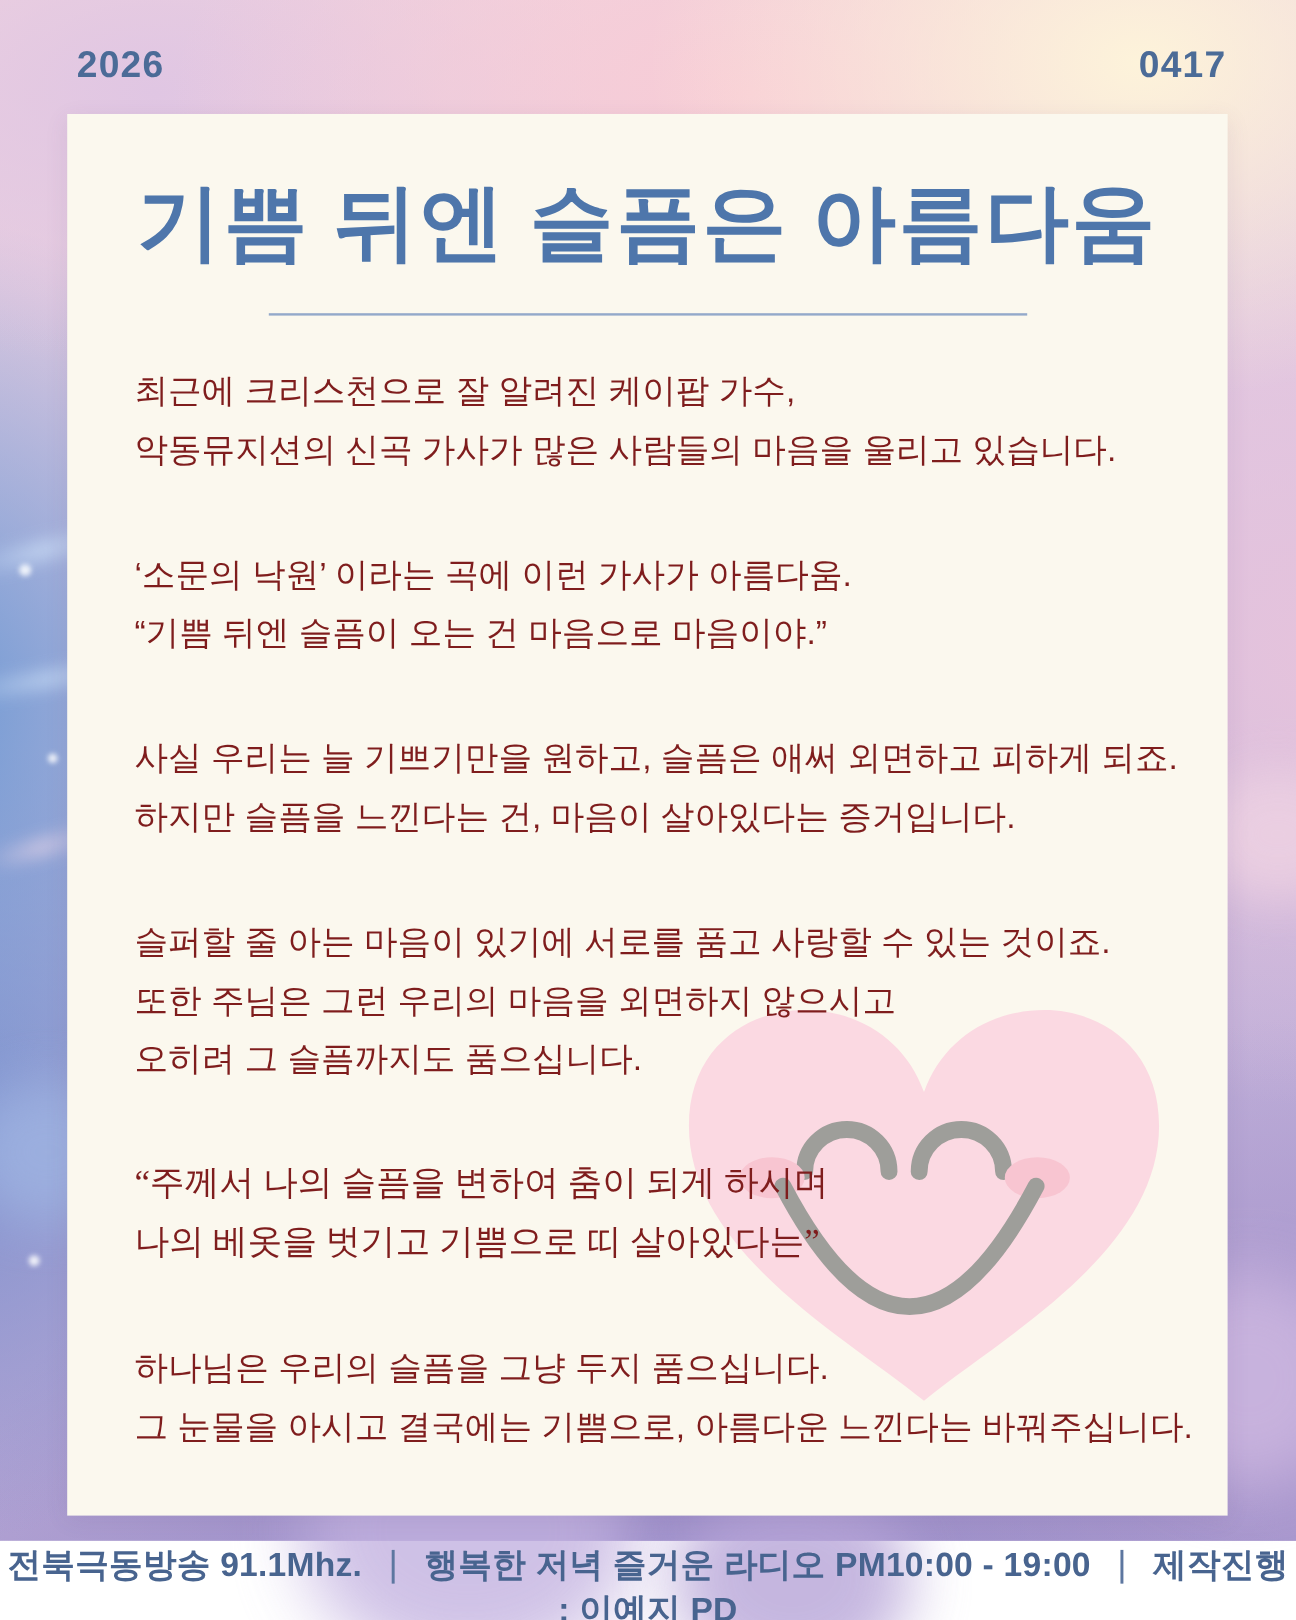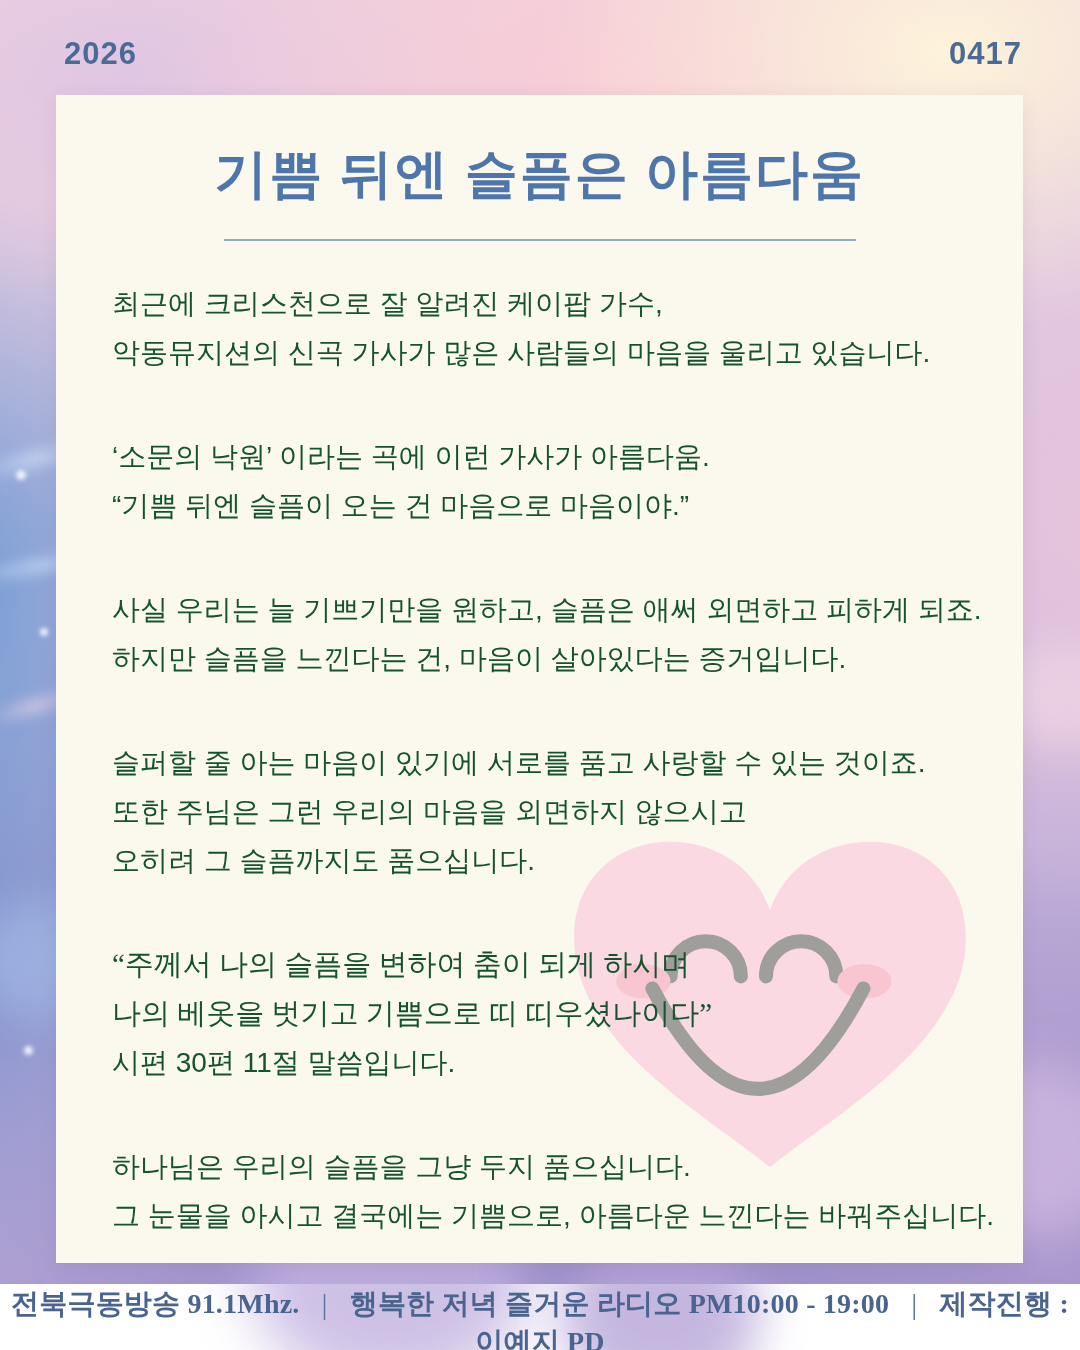--- a/index.html
+++ b/index.html
@@ -55,42 +55,42 @@
     background: #fbf8ee;
     box-shadow: 0 4px 18px rgba(90, 70, 120, 0.10);
   }
   .card-inner { position: relative; width: 100%; height: 100%; overflow: hidden; }
 
   .title {
     position: relative; z-index: 2;
     margin-top: 44px;
     text-align: center;
     font-family: "Liberation Serif", "DejaVu Serif", serif;
-    font-size: 53px;
+    font-size: 70px;
     font-weight: 700;
     color: #4e76ab;
     letter-spacing: 2px;
   }
   .divider {
     position: relative; z-index: 2;
     width: 632px;
     margin: 28px auto 0 auto;
     border-top: 2px solid #93a9ca;
   }
 
   .paragraphs {
     position: relative; z-index: 2;
     margin: 38px 0 0 56px;
     width: 860px;
   }
   .para { margin-bottom: 55px; }
   .line {
     font-size: 28px;
     line-height: 49px;
-    color: #14532d;
+    color: #7f1d1d;
     letter-spacing: 0;
     white-space: nowrap;
   }
   .line.italic {
     font-family: "Liberation Serif", "DejaVu Serif", serif;
     font-size: 29px;
   }
 
   .heart-wrap {
     position: absolute; z-index: 1;
@@ -100,21 +100,21 @@
 
   .footer {
     position: absolute;
     left: 0; right: 0; top: 1285px;
     text-align: center;
     font-size: 28px;
     font-weight: 700;
     color: #48648f;
     letter-spacing: 0.2px;
   }
-  .footer span { vertical-align: middle; font-family: Liberation Serif, serif; }
+  .footer span { vertical-align: middle; }
   .footer .sep { margin: 0 14px; font-weight: 400; color: #5d77a0; font-size: 30px; }
 </style>
 </head>
 <body>
 
 <div class="canvas">
 
   <div class="bokeh bk1"></div>
   <div class="bokeh bk2"></div>
   <div class="bokeh bk3"></div>
@@ -163,22 +163,21 @@
           <div class="line">사실 우리는 늘 기쁘기만을 원하고, 슬픔은 애써 외면하고 피하게 되죠.</div>
           <div class="line">하지만 슬픔을 느낀다는 건, 마음이 살아있다는 증거입니다.</div>
         </div>
         <div class="para">
           <div class="line">슬퍼할 줄 아는 마음이 있기에 서로를 품고 사랑할 수 있는 것이죠.</div>
           <div class="line">또한 주님은 그런 우리의 마음을 외면하지 않으시고</div>
           <div class="line">오히려 그 슬픔까지도 품으십니다.</div>
         </div>
         <div class="para">
           <div class="line italic">“주께서 나의 슬픔을 변하여 춤이 되게 하시며</div>
-          <div class="line italic">나의 베옷을 벗기고 기쁨으로 띠 띠우셨나이다”</div>
-          <div class="line">시편 30편 11절 말씀입니다.</div>
+          <div class="line italic">나의 베옷을 벗기고 기쁨으로 띠 살아있다는”</div>
         </div>
         <div class="para">
           <div class="line">하나님은 우리의 슬픔을 그냥 두지 품으십니다.</div>
           <div class="line">그 눈물을 아시고 결국에는 기쁨으로, 아름다운 느낀다는 바꿔주십니다.</div>
         </div>
       </div>
 
     </div>
   </div>
 

